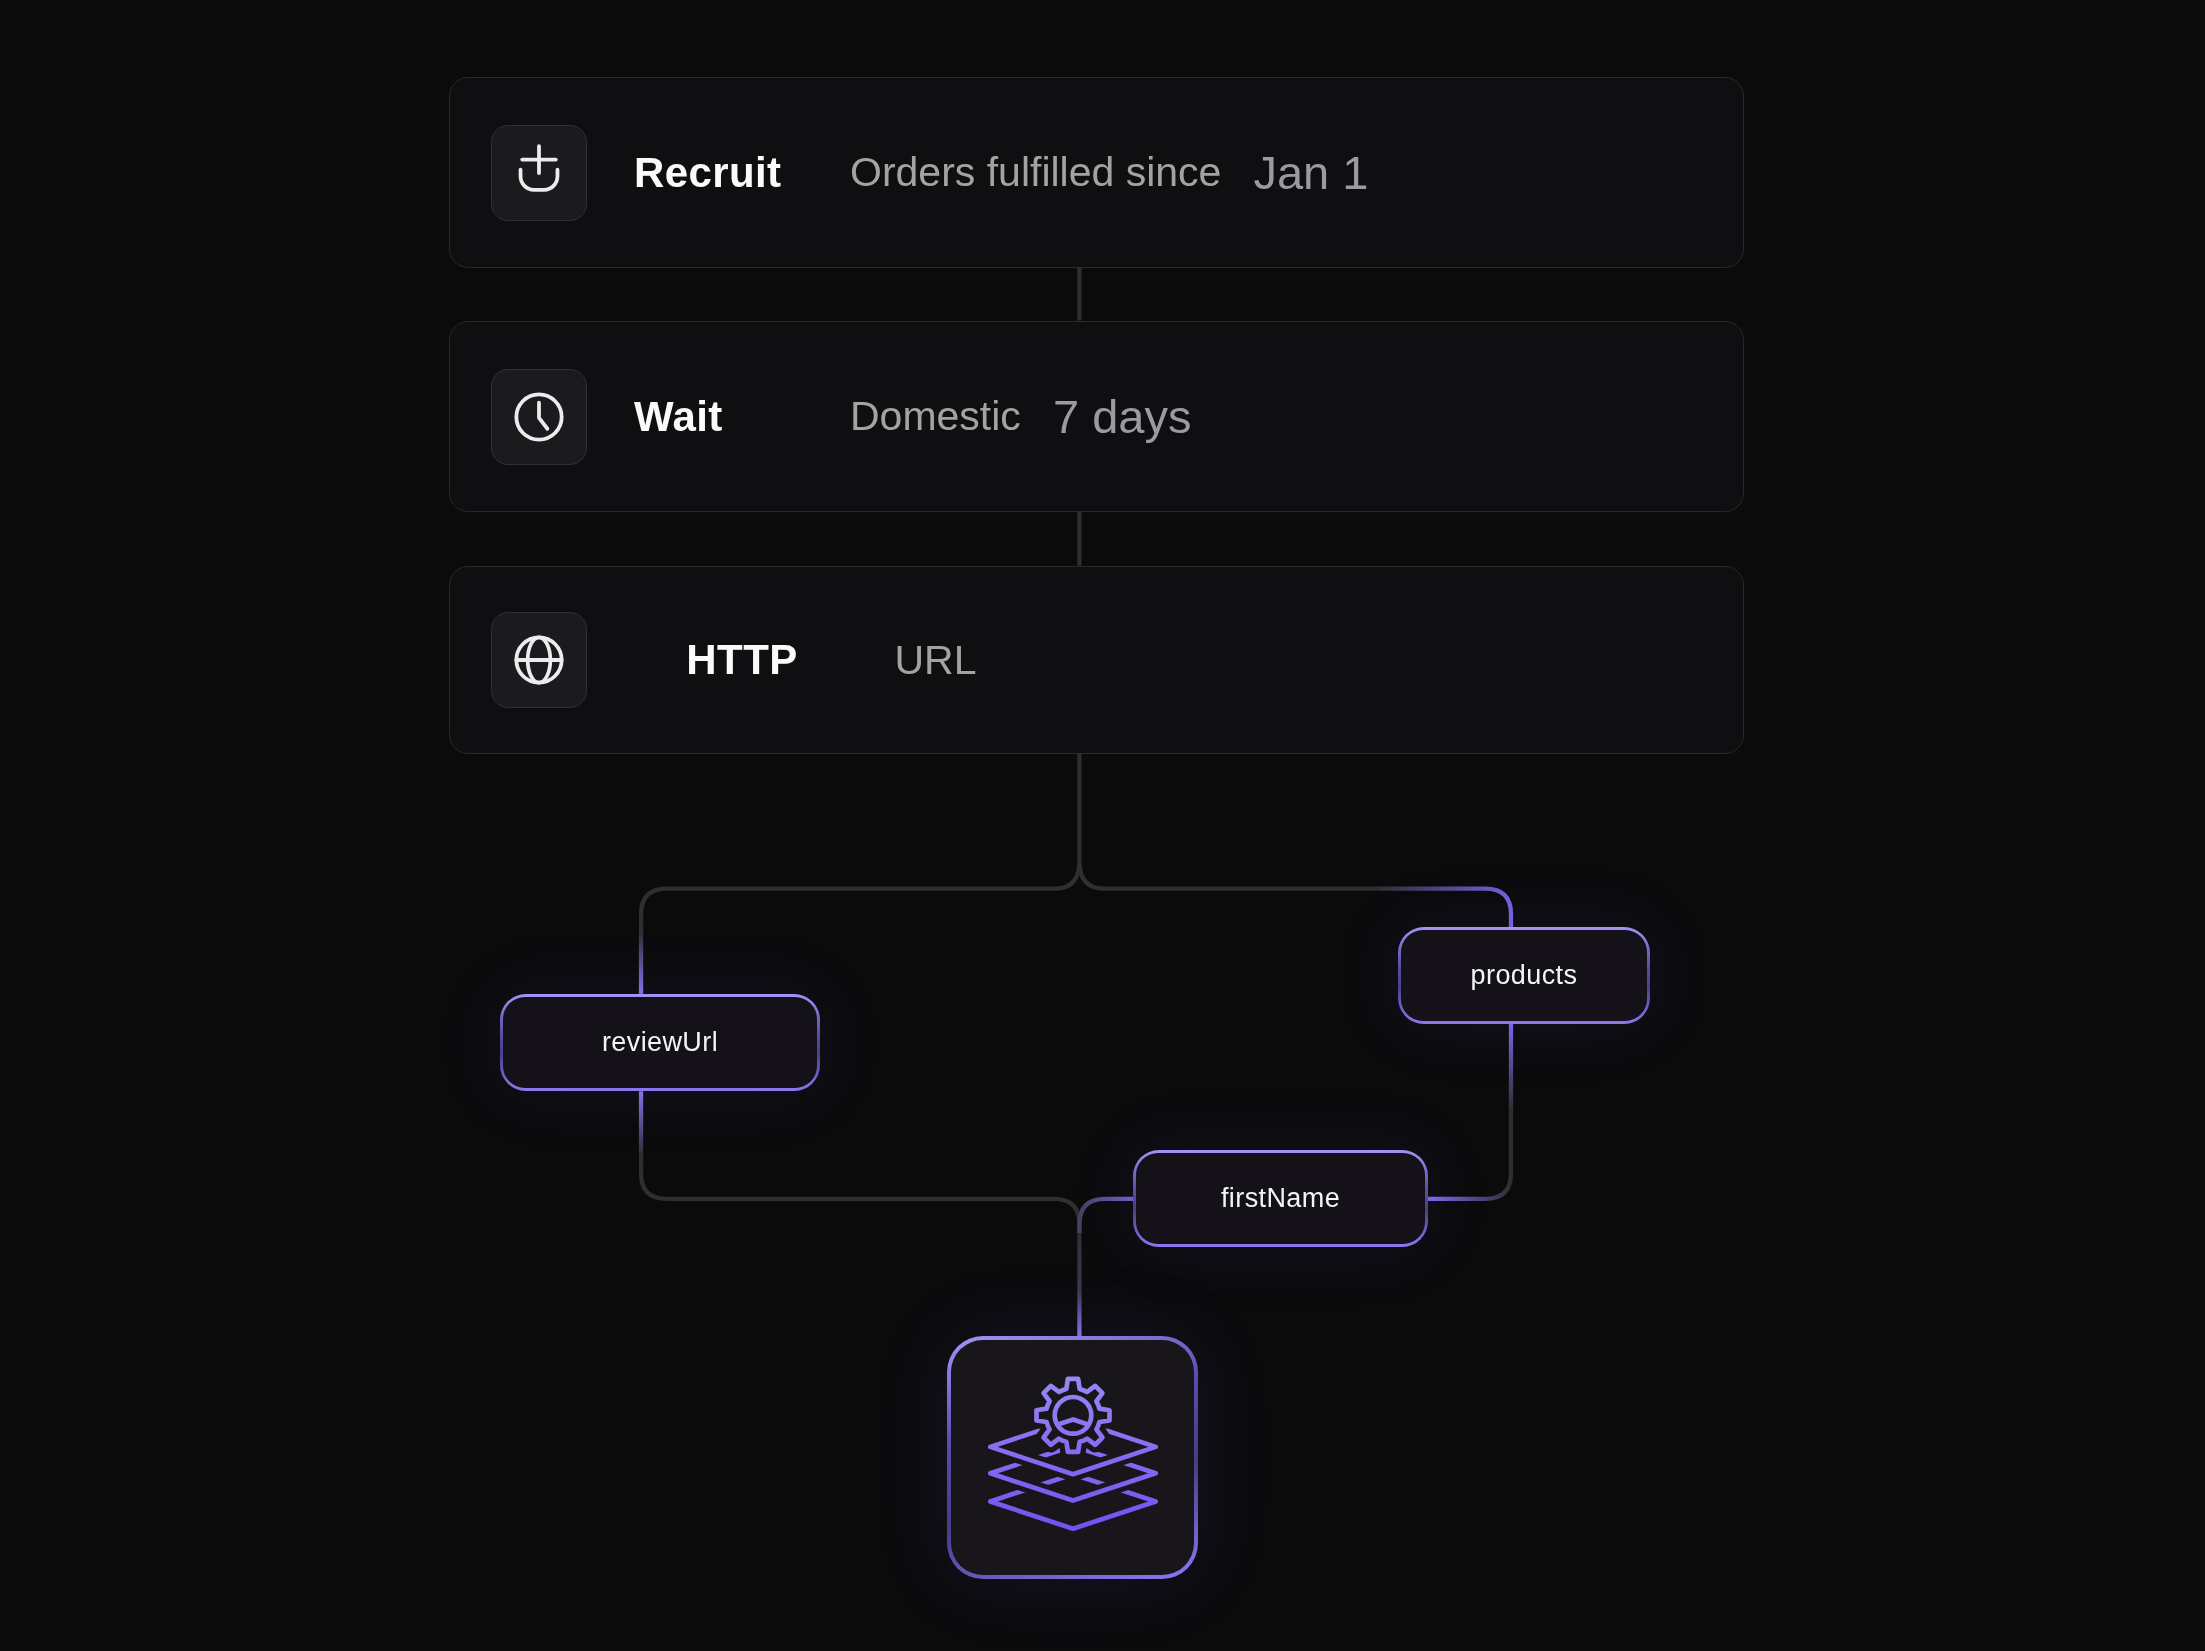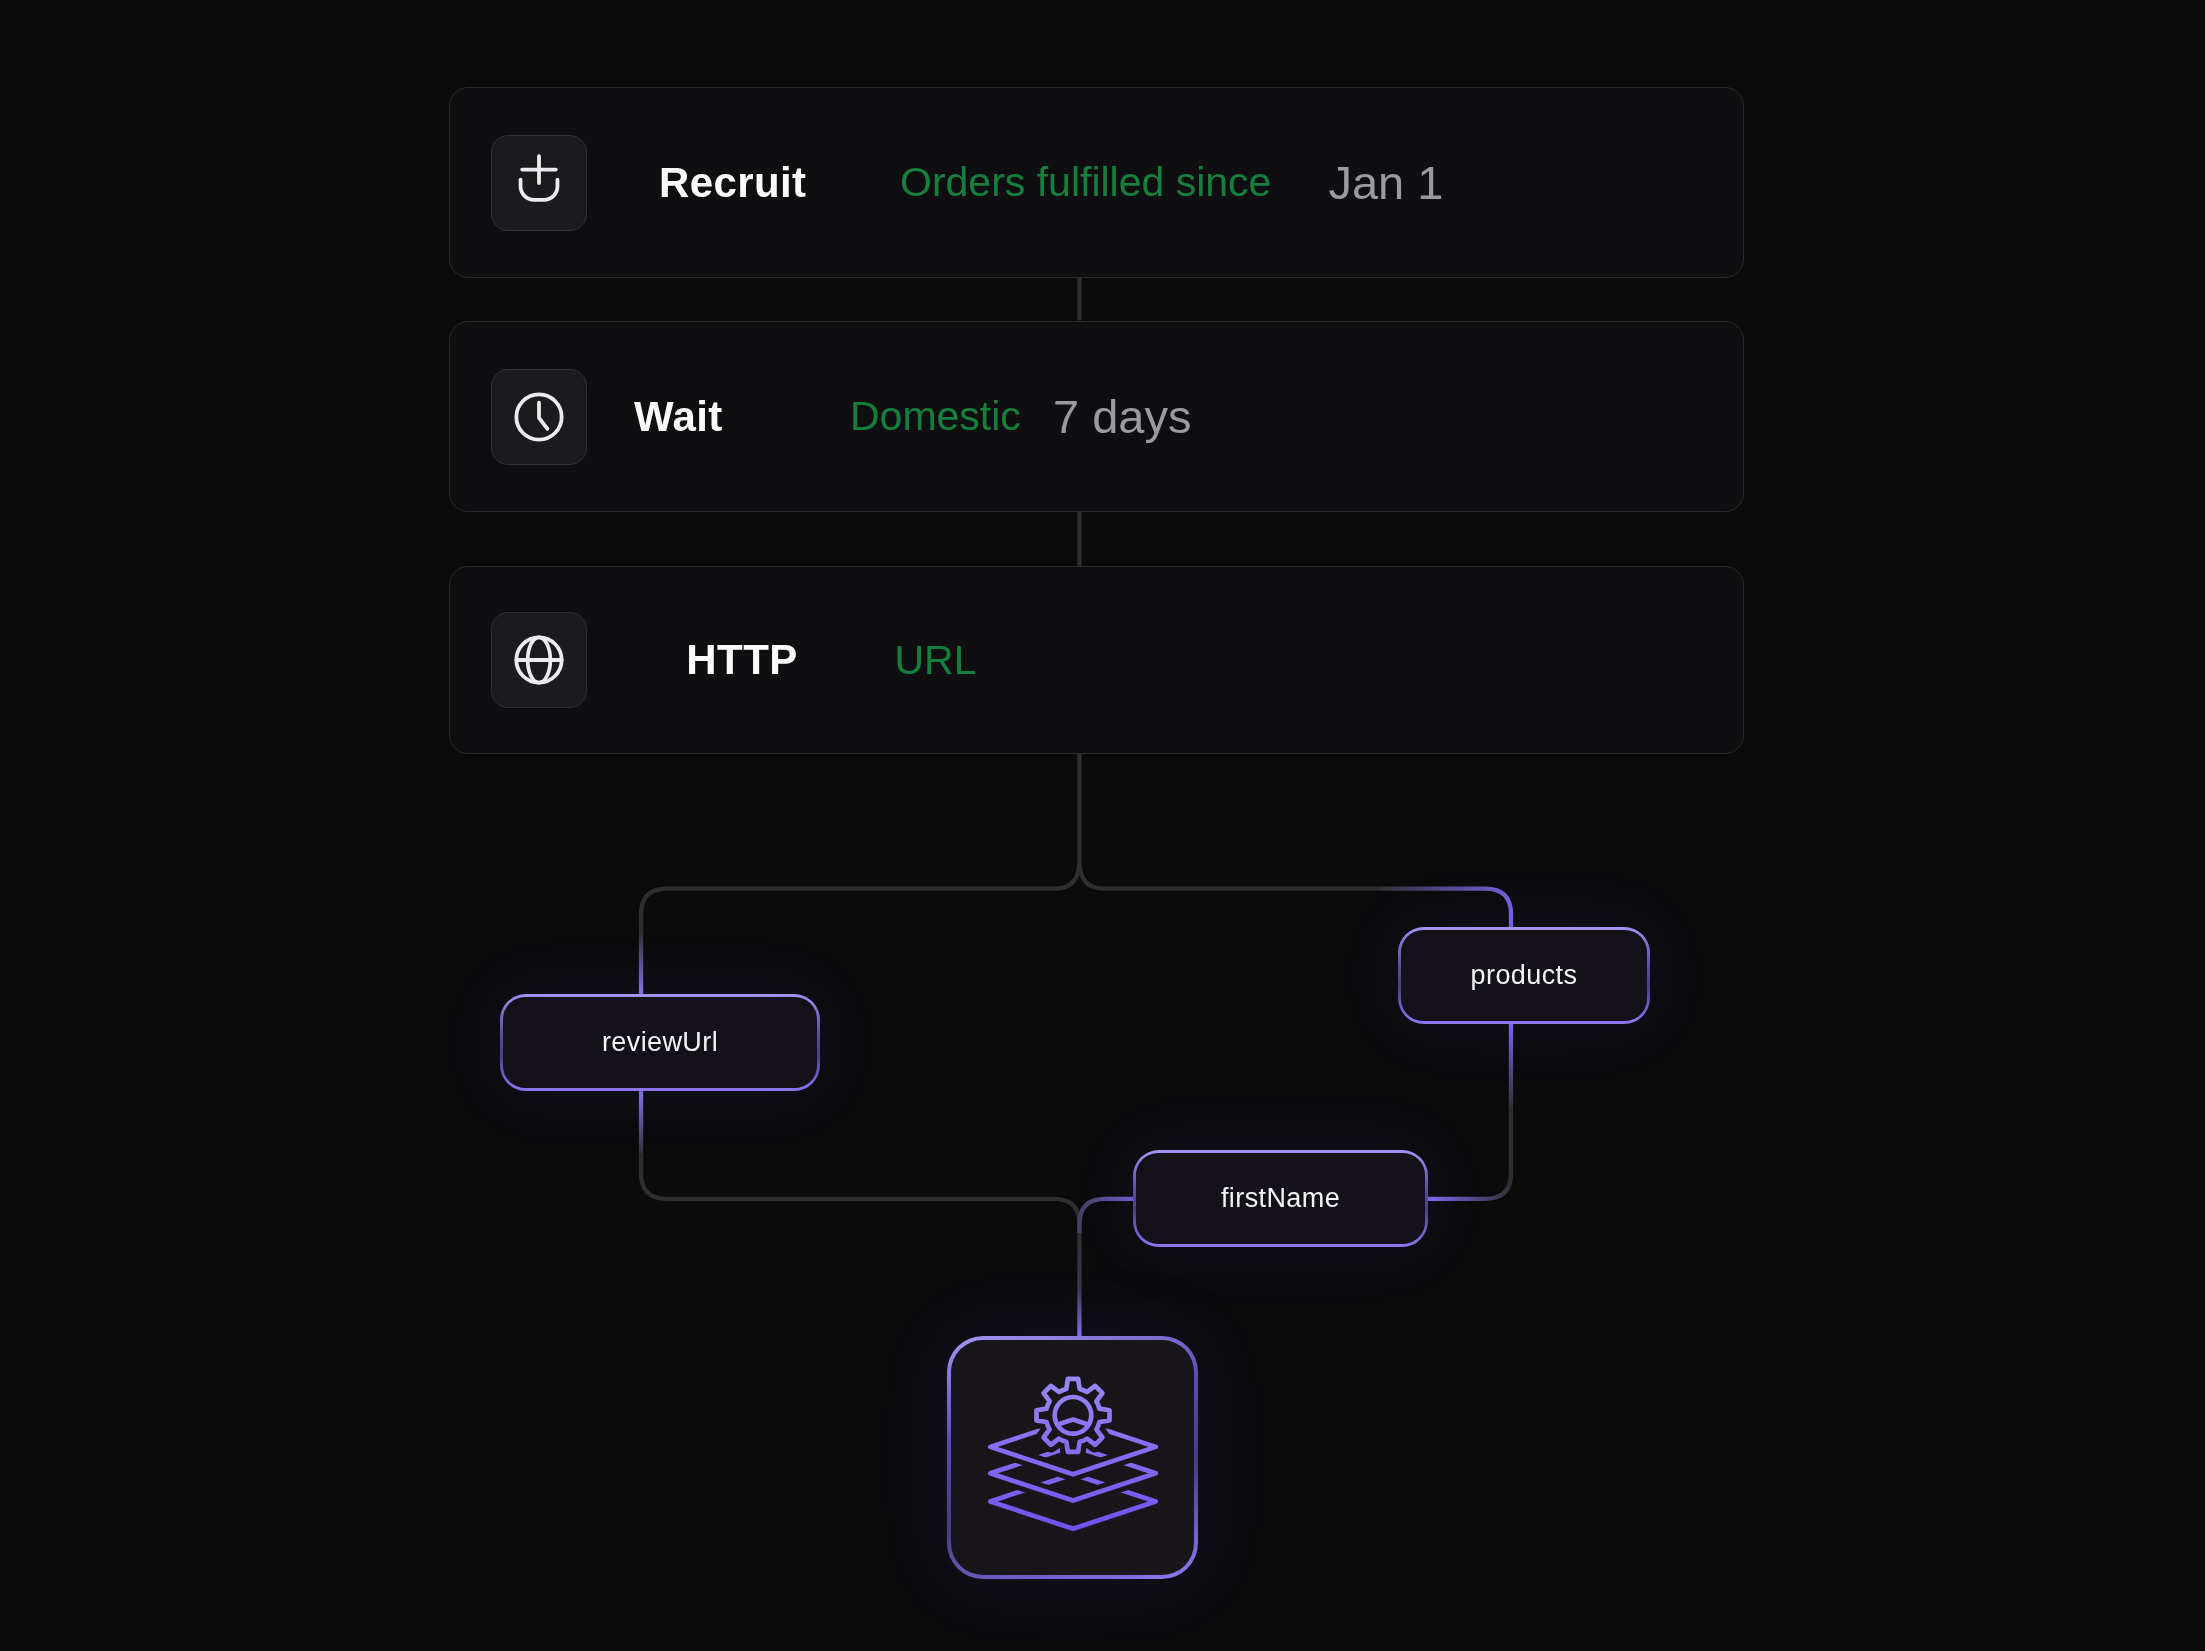--- a/index.html
+++ b/index.html
@@ -21,21 +21,21 @@
     background:#1b1b1e;border:1.7px solid #313135;border-radius:17px;
     box-sizing:border-box;display:flex;align-items:center;justify-content:center;
   }
   .tile svg{display:block;}
   .step-label{
     margin-left:47px;width:216px;flex:0 0 auto;
     font-size:42px;font-weight:700;color:#fafafa;letter-spacing:0.4px;
     white-space:nowrap;
   }
   .step-field{
-    min-width:171px;font-size:41px;font-weight:400;color:#15803d;
+    min-width:171px;font-size:41px;font-weight:400;color:#a3a3a3;
     white-space:nowrap;flex:0 0 auto;
   }
   .step-value{
     margin-left:32px;font-size:47px;font-weight:400;color:#9a9aa1;
     white-space:nowrap;
   }
   
   .chip{
     position:absolute;z-index:3;padding:3.4px;box-sizing:border-box;border-radius:26px;
     background:linear-gradient(180deg,#a593f7 0%,#5e4fa8 38%,#4a3f8a 62%,#8f77f3 100%);
@@ -106,21 +106,21 @@
       <path stroke="#2f2f32" d="M1263 1008 Q1263 1040 1293 1040 H1612"></path>
       <path stroke="url(#gG)" d="M1612 1040 H1738 Q1768 1040 1768 1070 V1085"></path>
       <path stroke="url(#gH)" d="M750 1277 V1352"></path>
       <path stroke="#2f2f32" d="M750 1352 V1373 Q750 1403 780 1403 H1233 Q1263 1403 1263 1433 V1443"></path>
       <path stroke="url(#gK)" d="M1768 1198 V1298"></path>
       <path stroke="url(#gLM)" d="M1768 1298 V1373 Q1768 1403 1738 1403 H1293 Q1263 1403 1263 1433 V1443"></path>
       <path stroke="url(#gJ)" d="M1263 1443 V1566"></path>
     </g>
   </svg>
 
-  <div class="card" style="top:87px;gap:25px;">
+  <div class="card" style="top:77px;">
     <div class="tile">
       <svg width="96" height="96" viewBox="0 0 112 112" fill="none" stroke="#ececee" stroke-width="4.5" stroke-linecap="round" stroke-linejoin="round">
         <path d="M56 24 V56"></path>
         <path d="M36 40 H76"></path>
         <path d="M34 52 v8 a16 16 0 0 0 16 16 h12 a16 16 0 0 0 16 -16 v-8"></path>
       </svg>
     </div>
     <div class="step-label">Recruit</div>
     <div class="step-field">Orders fulfilled since</div>
     <div class="step-value">Jan 1</div>

